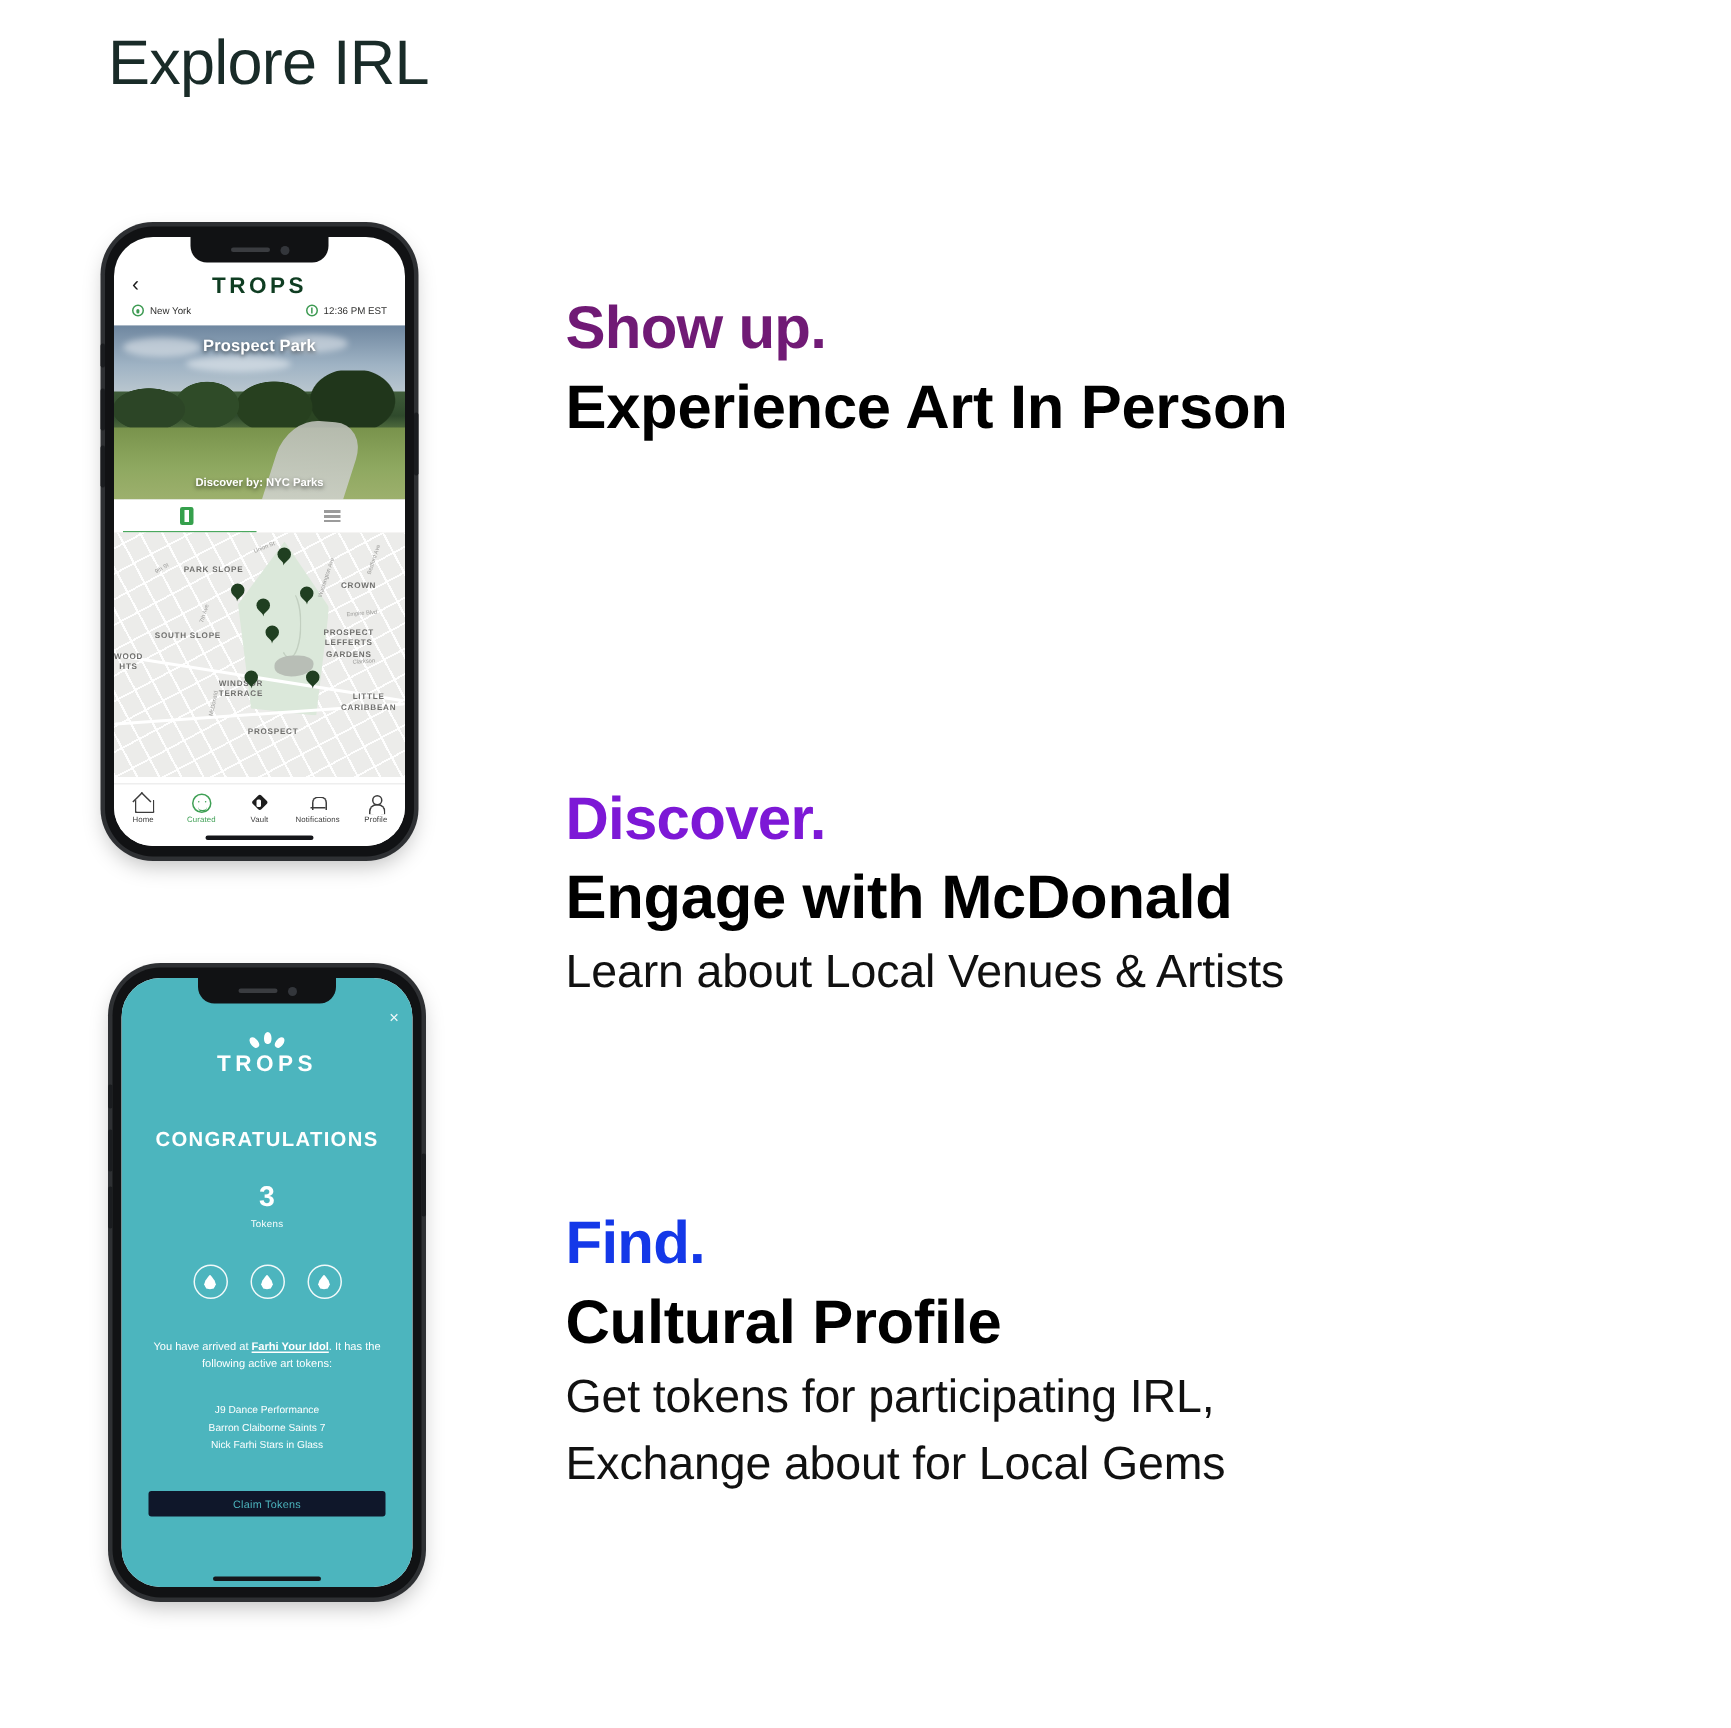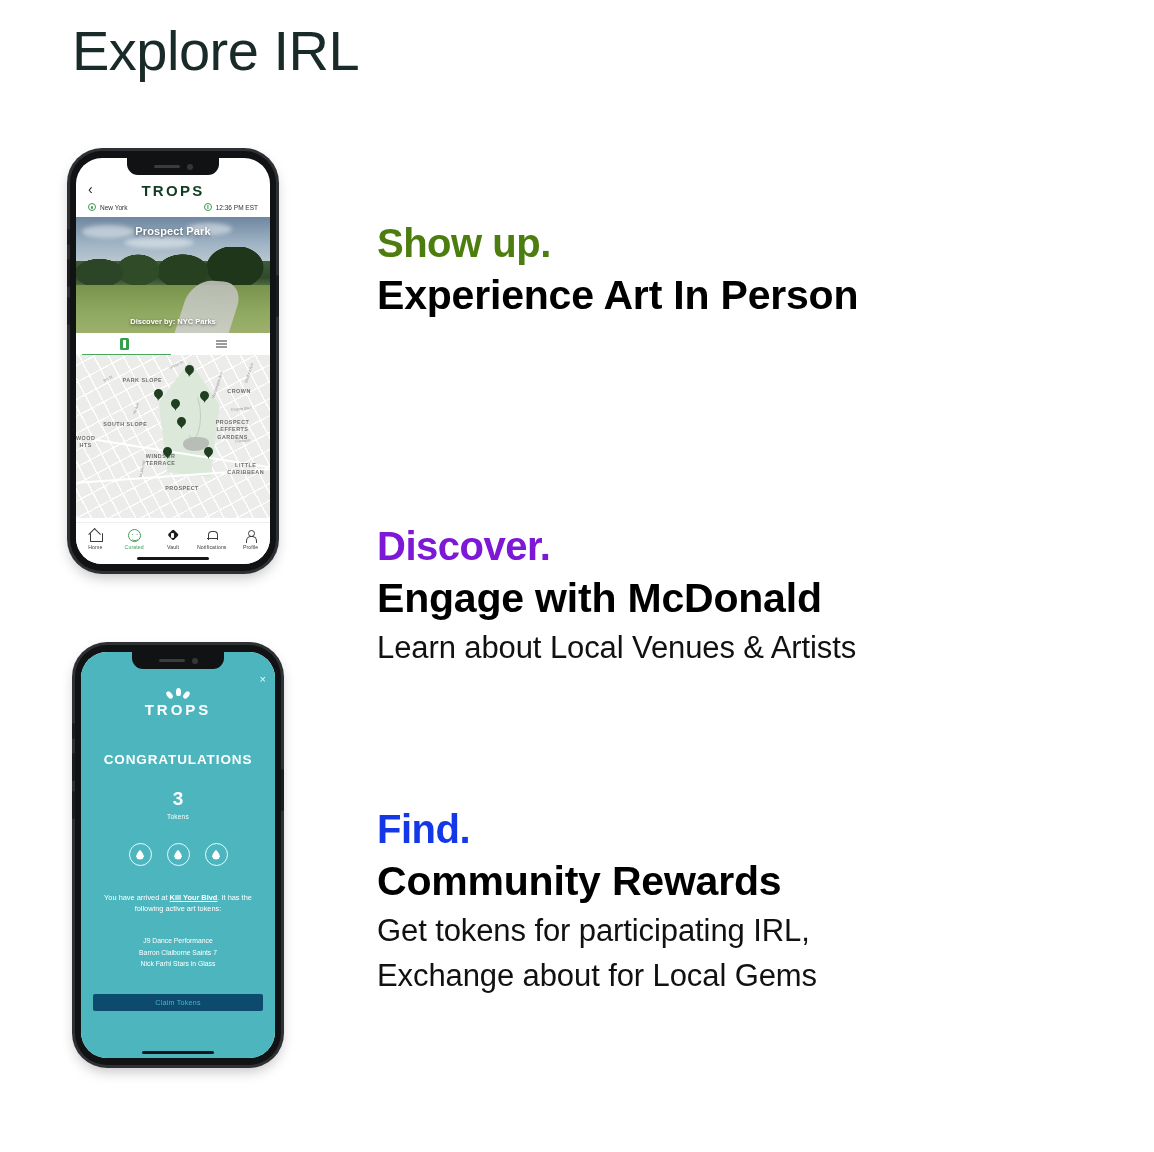--- a/index.html
+++ b/index.html
@@ -7,21 +7,21 @@
     width: 1154px; height: 1152px;
     background: #ffffff;
     font-family: "Liberation Sans", sans-serif;
     overflow: hidden;
   }
   .page { position: relative; width: 1154px; height: 1152px; background:#fff; }
 
   
   .page-title {
     position: absolute; left: 72px; top: 18px;
-    font-size: 56px; font-weight: 400;
+    font-size: 42px; font-weight: 400;
     letter-spacing: -0.5px;
     color: #192b28;
     font-family: "Liberation Sans", sans-serif;
     text-align: center;
   }
 
   
   .feature { position: absolute; left: 377px; }
   .feature .kicker {
     font-size: 40px; font-weight: 700; line-height: 1.05;
@@ -301,46 +301,46 @@
   }
   .arrive-text {
     margin-top: 26px; font-size: 7.4px; line-height: 1.55; text-align: center;
     color: #fff; max-width: 158px;
   }
   .arrive-text .venue { font-weight: 700; text-decoration: underline; }
   .drops-list {
     margin-top: 20px; font-size: 6.8px; line-height: 1.72; text-align: center; color: #fff;
   }
   .claim-btn {
-    margin-top: 24px; width: 170px; height: 17px; background: #0c4a6e;
+    margin-top: 24px; width: 158px; height: 17px; background: #0f172a;
     border-radius: 2px; display: flex; align-items: center; justify-content: center;
     color: #4cb5be; font-size: 7.2px; font-weight: 500; letter-spacing: .2px;
   }
 </style>
 </head>
 <body>
 
 <div class="page">
 
   <h1 class="page-title">Explore IRL</h1>
 
   <div class="feature" id="feature-0">
-    <div class="kicker" style="color: #4d7c0f; margin-top: 24px;">Show up.</div>
+    <div class="kicker" style="color: #701a75;">Show up.</div>
     <div class="sub">Experience Art In Person</div>
   </div>
 
   <div class="feature" id="feature-1">
     <div class="kicker" style="color: rgb(125, 24, 214);">Discover.</div>
     <div class="sub">Engage with McDonald</div>
     <div class="body">Learn about Local Venues &amp; Artists</div>
   </div>
 
   <div class="feature" id="feature-2">
     <div class="kicker" style="color: rgb(20, 56, 232);">Find.</div>
-    <div class="sub">Community Rewards</div>
+    <div class="sub">Cultural Profile</div>
     <div class="body">Get tokens for participating IRL,</div>
     <div class="body">Exchange about for Local Gems</div>
   </div>
 
   <div class="phone" id="phone-map">
     <span class="side-btn sb-l1"></span>
     <span class="side-btn sb-l2"></span>
     <span class="side-btn sb-l3"></span>
     <span class="side-btn sb-r1"></span>
 
@@ -483,21 +483,21 @@
             </div>
             <div class="token-circle">
               <span class="drop"></span>
             </div>
             <div class="token-circle">
               <span class="drop"></span>
             </div>
           </div>
 
         <div class="arrive-text">
-          <span>You have arrived at </span><span class="venue">Kill Your Blvd</span><span>. It has the following active art tokens:</span>
+          <span>You have arrived at </span><span class="venue">Farhi Your Idol</span><span>. It has the following active art tokens:</span>
         </div>
 
         <div class="drops-list" id="drops-list">
             <div>J9 Dance Performance</div>
             <div>Barron Claiborne Saints 7</div>
             <div>Nick Farhi Stars in Glass</div>
           </div>
 
         <div class="claim-btn">Claim Tokens</div>
       </div>

